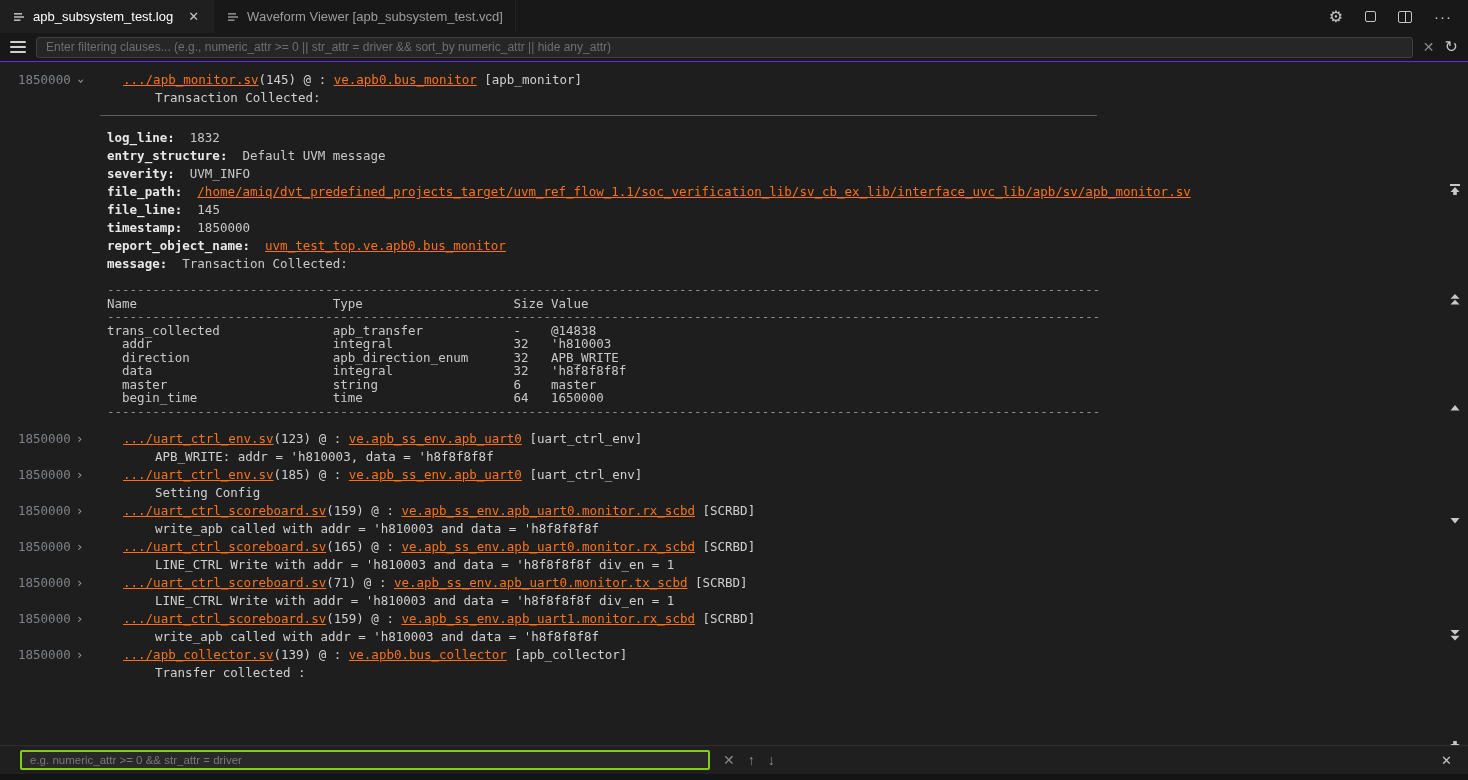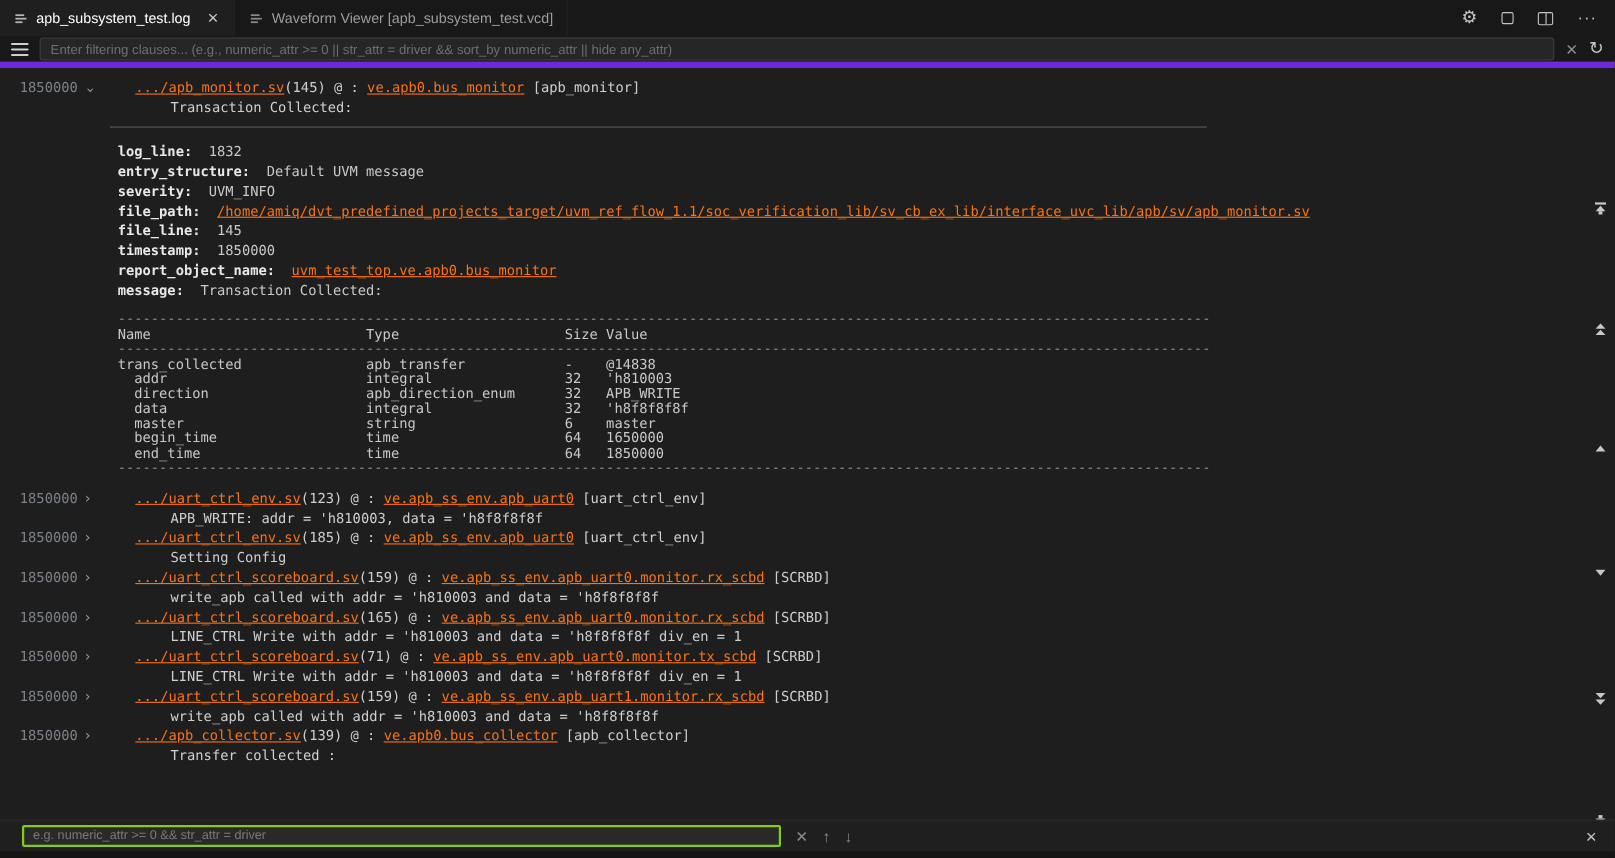--- a/index.html
+++ b/index.html
@@ -15,21 +15,21 @@
   .tab-close { font-size:13px; color:#c5c5c5; margin-left:6px; padding:0 2px; }
   .tabbar-actions { margin-left:auto; display:flex; align-items:center; gap:22px; padding-right:16px; color:#c5c5c5; }
   .gear-glyph { font-size:16px; line-height:1; }
   .square-glyph { width:11px; height:11px; border:1.4px solid #c5c5c5; border-radius:2px; display:inline-block; }
   .split-glyph { width:14px; height:12px; border:1.4px solid #c5c5c5; border-radius:2px; display:inline-block; position:relative; }
   .split-glyph::after { content:""; position:absolute; left:50%; top:0; bottom:0; width:1.4px; background:#c5c5c5; }
   .dots-glyph { font-size:15px; letter-spacing:1px; line-height:1; }
 
   
   .filterbar { height:29px; background:#181818; display:flex; align-items:center; padding:0 10px; gap:10px;
-               border-bottom:6px solid #6d28d9; }
+               border-bottom:1px solid #6d28d9; }
   .hamburger { width:16px; display:flex; flex-direction:column; gap:3px; cursor:pointer; }
   .hamburger span { height:2px; background:#cfcfcf; border-radius:1px; }
   .filter-input { flex:1; height:21px; background:#262626; border:1px solid #3f3f3f; border-radius:3px;
                   color:#bdbdbd; font-size:12px; padding:0 9px; outline:none; }
   .filter-input::placeholder { color:#6e6e6e; }
   .icon-btn { background:none; border:none; cursor:pointer; color:#8a8a8a; font-size:14px; line-height:1; }
   .icon-btn.bright { color:#c5c5c5; font-size:16px; }
 
   
   .content { position:relative; height:683px; background:#1e1e1e; padding-top:9px;
@@ -123,21 +123,20 @@
         <div class="uvm-table">
           <div class="dash">------------------------------------------------------------------------------------------------------------------------------------</div>
           <div>Name                          Type                    Size Value</div>
           <div class="dash">------------------------------------------------------------------------------------------------------------------------------------</div>
           <div>trans_collected               apb_transfer            -    @14838</div>
           <div>  addr                        integral                32   'h810003</div>
           <div>  direction                   apb_direction_enum      32   APB_WRITE</div>
           <div>  data                        integral                32   'h8f8f8f8f</div>
           <div>  master                      string                  6    master</div>
           <div>  begin_time                  time                    64   1650000</div>
-          <div>  end_time                    time                    64   1850000</div>
           <div class="dash">------------------------------------------------------------------------------------------------------------------------------------</div>
         </div>
       </div>
       <div class="entry-line"><span class="ts">1850000<span class="chev">›</span></span><span class="link">.../uart_ctrl_env.sv</span>(123) @ : <span class="link">ve.apb_ss_env.apb_uart0</span> [uart_ctrl_env]</div>
       <div class="msg-line">APB_WRITE: addr = 'h810003, data = 'h8f8f8f8f</div>
       <div class="entry-line"><span class="ts">1850000<span class="chev">›</span></span><span class="link">.../uart_ctrl_env.sv</span>(185) @ : <span class="link">ve.apb_ss_env.apb_uart0</span> [uart_ctrl_env]</div>
       <div class="msg-line">Setting Config</div>
       <div class="entry-line"><span class="ts">1850000<span class="chev">›</span></span><span class="link">.../uart_ctrl_scoreboard.sv</span>(159) @ : <span class="link">ve.apb_ss_env.apb_uart0.monitor.rx_scbd</span> [SCRBD]</div>
       <div class="msg-line">write_apb called with addr = 'h810003 and data = 'h8f8f8f8f</div>
       <div class="entry-line"><span class="ts">1850000<span class="chev">›</span></span><span class="link">.../uart_ctrl_scoreboard.sv</span>(165) @ : <span class="link">ve.apb_ss_env.apb_uart0.monitor.rx_scbd</span> [SCRBD]</div>

